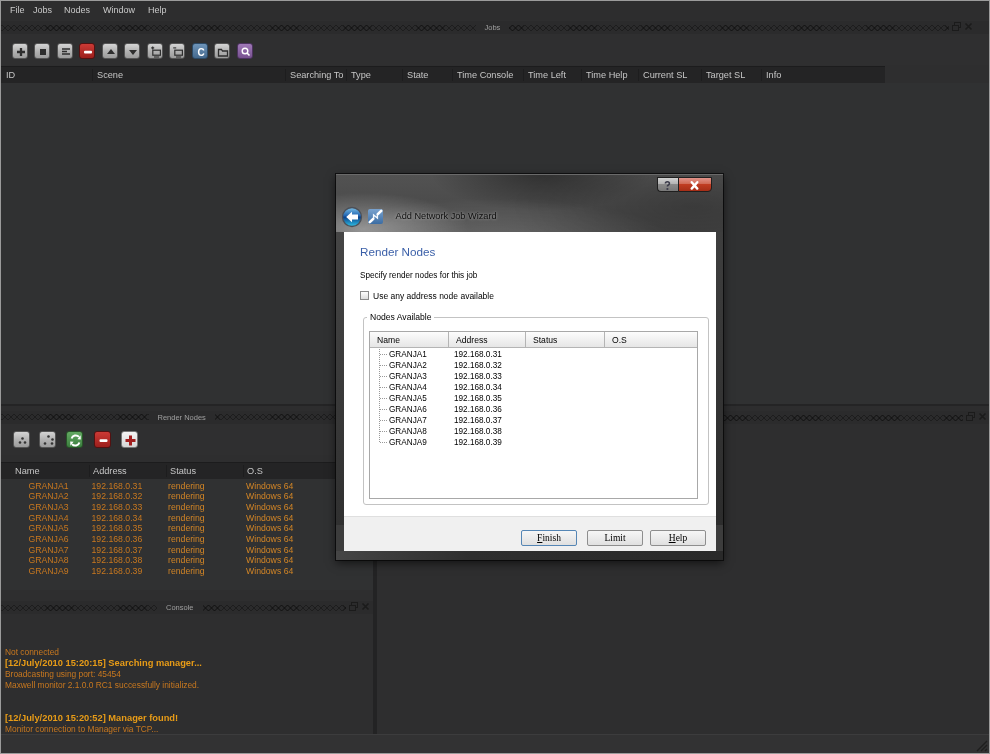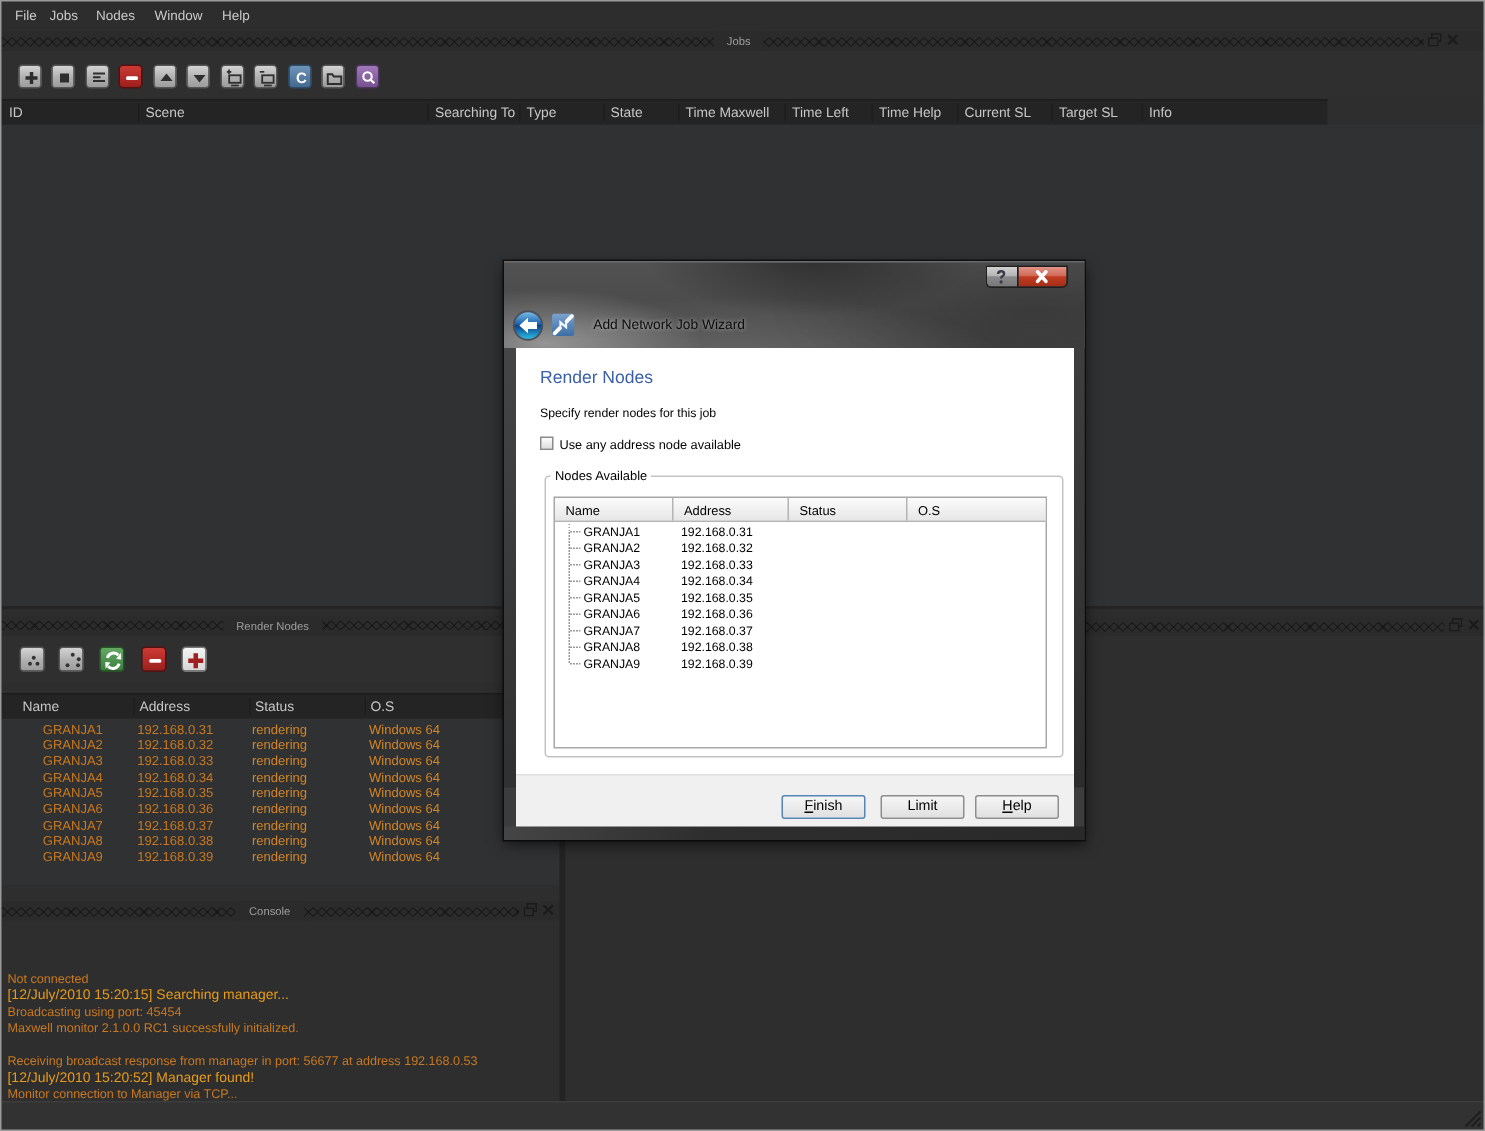--- a/index.html
+++ b/index.html
@@ -35,21 +35,21 @@
   .tbtn.green{background:linear-gradient(#63a963,#3b7e3e);border-color:#275427;}
   .tbtn.white{background:linear-gradient(#f4f4f4,#d6d6d6);border-color:#777;}
   
   .dhdr{background:#242425;border-top:1px solid #1c1c1d;border-bottom:1px solid #1c1c1d;
         color:#c6c6c6;font-size:9.2px;}
   .dhdr span{position:absolute;top:3px;}
   .dhdr i{position:absolute;top:2px;bottom:2px;width:1px;background:#1d1d1e;}
   .orow{position:absolute;color:#c8781f;font-size:8.7px;white-space:pre;}
   
   .cline{position:absolute;left:4px;color:#c8781f;font-size:8.4px;white-space:pre;}
-  .cbold{font-weight:normal;color:#e89c17;font-size:9.3px;}
+  .cbold{font-weight:bold;color:#e89c17;font-size:9.3px;}
 </style>
 <style>.dlgbtn{position:absolute;top:13px;width:56px;height:16px;box-sizing:border-box;border:1px solid #8e8e8e;border-radius:2px;background:linear-gradient(#f6f6f6,#e0e0e0);font-size:9.5px;color:#000;text-align:center;line-height:14px;}</style></head>
 <body>
 
 <div class="abs menubar">
   <span style="left:9px">File</span>
     <span style="left:32px">Jobs</span>
   <span style="left:63px">Nodes</span>
     <span style="left:102px">Window</span>
   <span style="left:147px">Help</span>
@@ -138,21 +138,21 @@
 <div class="abs dhdr" style="left:1px;top:66px;width:884px;height:16px;" id="jobsheader">
     <span style="left:5px">ID</span>
     <span style="left:96px">Scene</span>
     <i style="left:91px"></i>
     <span style="left:289px">Searching To</span>
     <i style="left:284px"></i>
     <span style="left:350px">Type</span>
     <i style="left:345px"></i>
     <span style="left:406px">State</span>
     <i style="left:401px"></i>
-    <span style="left:456px">Time Maxwell</span>
+    <span style="left:456px">Time Console</span>
     <i style="left:451px"></i>
     <span style="left:527px">Time Left</span>
     <i style="left:522px"></i>
     <span style="left:585px">Time Help</span>
     <i style="left:580px"></i>
     <span style="left:642px">Current SL</span>
     <i style="left:637px"></i>
     <span style="left:705px">Target SL</span>
     <i style="left:700px"></i>
     <span style="left:765px">Info</span>
@@ -261,21 +261,20 @@
           <path d="M1.5 1.5 L7.5 7.5 M7.5 1.5 L1.5 7.5" stroke="#1b1b1b" stroke-width="1.6"></path>
         </svg>
       </div>
   </div>
 </div>
 <div class="abs" style="left:1px;top:610px;width:372px;height:124px;background:#2e2e2f;margin-top:30px;" id="console">
     <div class="cline" style="top:7px">Not connected</div>
     <div class="cline cbold" style="top:18.05px">[12/July/2010 15:20:15] Searching manager...</div>
     <div class="cline" style="top:29.1px">Broadcasting using port: 45454</div>
     <div class="cline" style="top:40.150000000000006px">Maxwell monitor 2.1.0.0 RC1 successfully initialized.</div>
-    <div class="cline" style="top:62.25px">Receiving broadcast response from manager in port: 56677 at address 192.168.0.53</div>
     <div class="cline cbold" style="top:73.30000000000001px">[12/July/2010 15:20:52] Manager found!</div>
     <div class="cline" style="top:84.35000000000001px">Monitor connection to Manager via TCP...</div>
     <div class="cline" style="top:95.4px">TCP socket to manager connected!</div>
   </div>
 
 <div class="abs" style="left:372.5px;top:406px;width:4px;height:328px;background:#232324;"></div>
 
 <div class="abs ttex" style="left:377px;top:411px;width:612px;height:13px;">
   <div class="dockbtns" style="right:0;padding:0 2.5px 0 3px;">
     <div class="dkb">
@@ -408,20 +407,20 @@
         <div style="position:absolute;left:84px;top:84.30000000000001px;font-size:8.2px;color:#000;">192.168.0.37</div>
         <div style="position:absolute;left:10px;top:99.35000000000001px;width:7px;height:1px;background-image:repeating-linear-gradient(90deg,#999 0 1px,transparent 1px 2px);"></div>
         <div style="position:absolute;left:19px;top:95.35000000000001px;font-size:8.2px;color:#000;">GRANJA8</div>
         <div style="position:absolute;left:84px;top:95.35000000000001px;font-size:8.2px;color:#000;">192.168.0.38</div>
         <div style="position:absolute;left:10px;top:110.4px;width:7px;height:1px;background-image:repeating-linear-gradient(90deg,#999 0 1px,transparent 1px 2px);"></div>
         <div style="position:absolute;left:19px;top:106.4px;font-size:8.2px;color:#000;">GRANJA9</div>
         <div style="position:absolute;left:84px;top:106.4px;font-size:8.2px;color:#000;">192.168.0.39</div>
       </div>
   </div>
 
-  <div class="abs" style="left:8.5px;top:342px;width:371.5px;height:35px;background:#f0f0f0;border-top:1px solid #dfdfdf;box-sizing:border-box;" id="dlgfooter">
+  <div class="abs" style="left:8.5px;top:342px;width:371.5px;height:35px;background:#f0f0f0;border-top:1px solid #dfdfdf;box-sizing:border-box;font-family:Liberation Serif, serif;" id="dlgfooter">
     <div class="dlgbtn" style="left:177px;border-color:#5586b5;"><u>F</u>inish</div>
     <div class="dlgbtn" style="left:243px;">Limit</div>
     <div class="dlgbtn" style="left:306px;"><u>H</u>elp</div>
   </div>
 </div>
 
 <div class="abs winborder"></div>
 
 </body></html>

